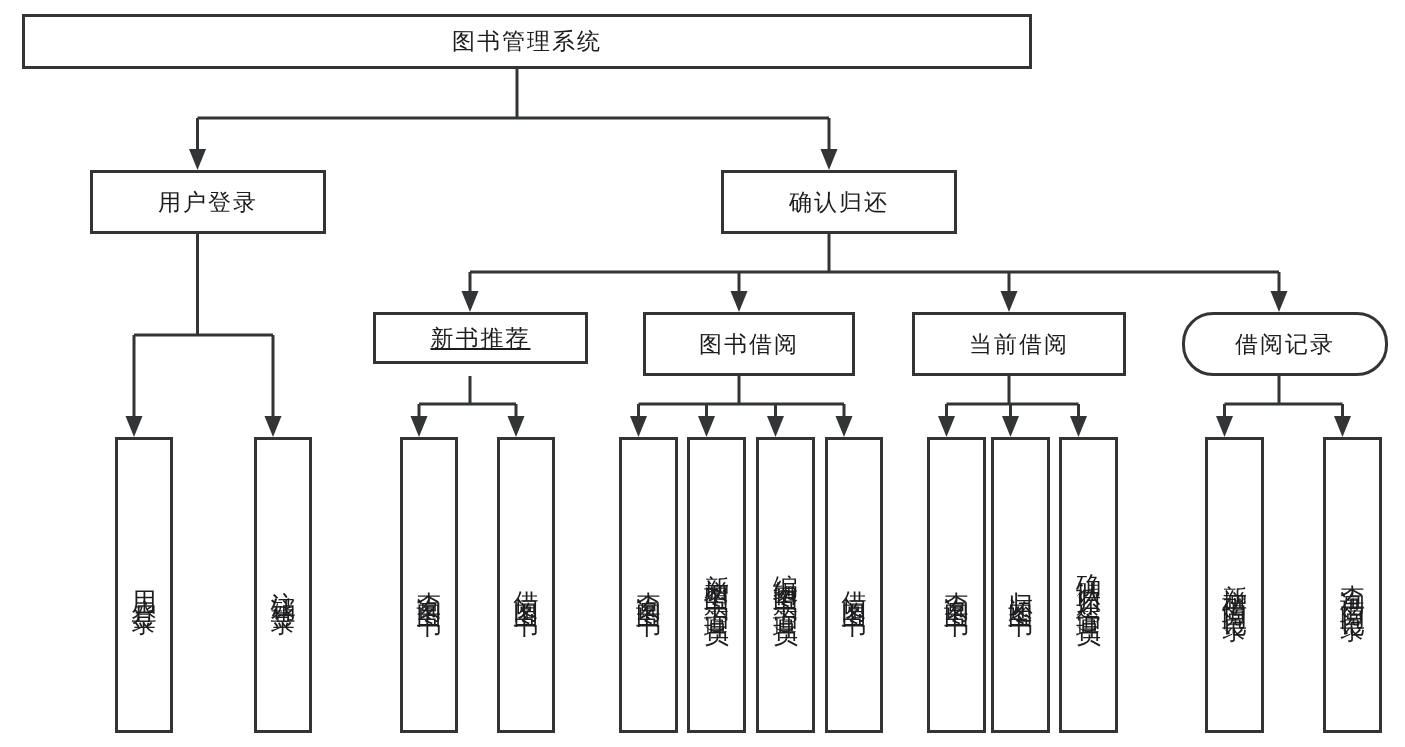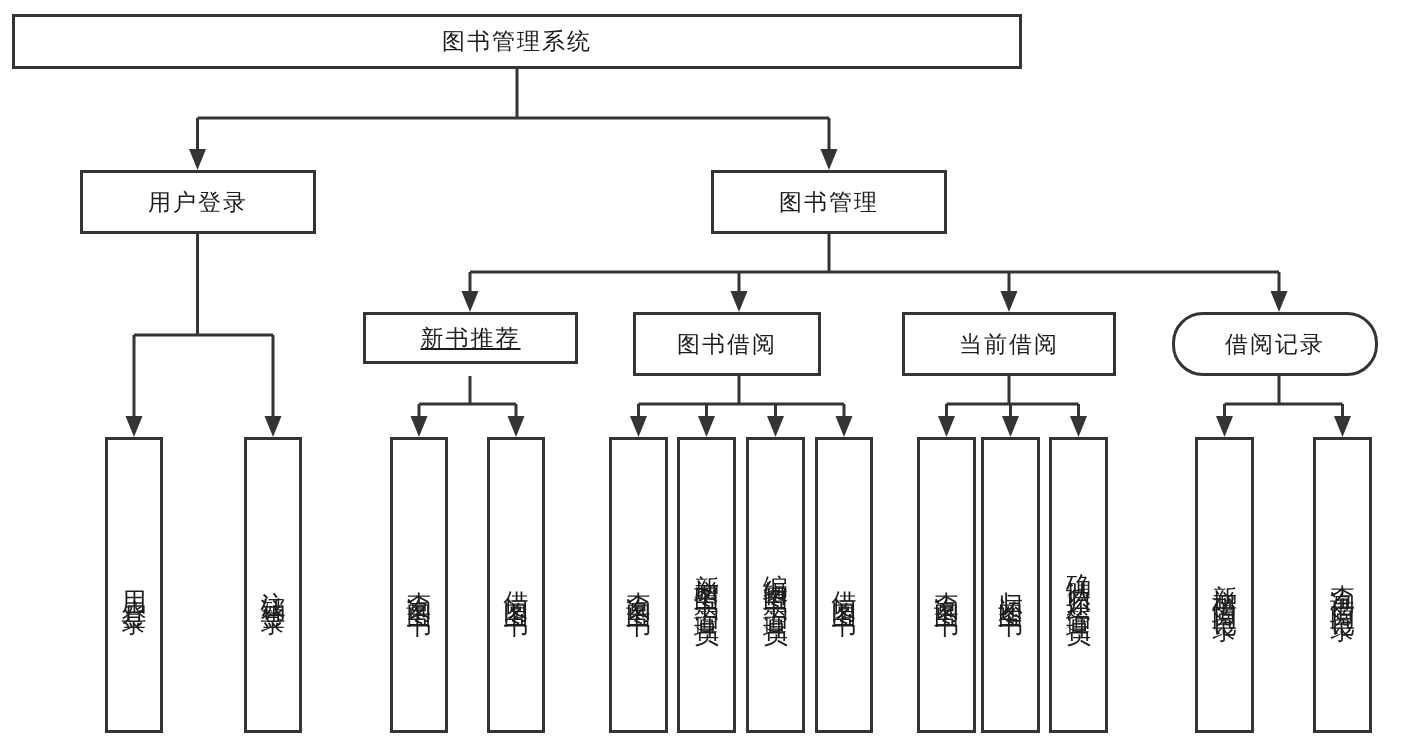--- a/index.html
+++ b/index.html
@@ -4,21 +4,21 @@
 <style>
   html,body { margin:0; padding:0; background:#ffffff; }
   .stage {
     position:relative; width:1405px; height:747px; background:#ffffff;
     font-family:"Liberation Sans", sans-serif; overflow:hidden;
   }
   .wires { position:absolute; left:0; top:0; }
   .node {
     position:absolute; box-sizing:border-box; background:#ffffff;
     border:3px solid #333436; display:flex; align-items:center; justify-content:center;
-    color:#1d1d1f; z-index:2;
+    color:#1d1d1f; z-index:2;margin-left:10px;
   }
   .h-node { font-size:23px; letter-spacing:2px; white-space:nowrap; }
   .leaf .v-label {
     writing-mode:vertical-lr; text-orientation:mixed;
     font-size:25px; letter-spacing:7px; line-height:1; color:#1d1d1f;
   }
   .watermark {
     position:absolute; right:6px; bottom:4px; z-index:5;
     font-size:22px; letter-spacing:1px; color:#a5a5a5;
     text-shadow:0 0 3px #ffffff, 0 0 3px #ffffff; white-space:nowrap;
@@ -63,27 +63,27 @@
   </svg>
 
   <div class="node h-node" style="left:12px; top:14px; width:1010px; height:55px;">
     <span>图书管理系统</span>
   </div>
 
   <div class="node h-node" style="left:80px; top:170px; width:236px; height:64px;">
     <span>用户登录</span>
   </div>
   <div class="node h-node" style="left:711px; top:170px; width:236px; height:64px;">
-    <span>图书管理</span>
+    <span>确认归还</span>
   </div>
 
   <div class="node h-node" style="left:363px; top:312px; width:215px; height:52px;text-decoration:underline;">
     <span>新书推荐</span>
   </div>
-  <div class="node h-node" style="left:633px; top:312px; width:188px; height:64px;">
+  <div class="node h-node" style="left:633px; top:312px; width:212px; height:64px;">
     <span>图书借阅</span>
   </div>
   <div class="node h-node" style="left:902px; top:312px; width:214px; height:64px;justify-content:center;">
     <span>当前借阅</span>
   </div>
   <div class="node h-node" style="left:1172px; top:312px; width:206px; height:64px;border-radius:31px;">
     <span>借阅记录</span>
   </div>
 
   <div class="node leaf" style="left:105px; top:437px; width:58px; height:296px;">

